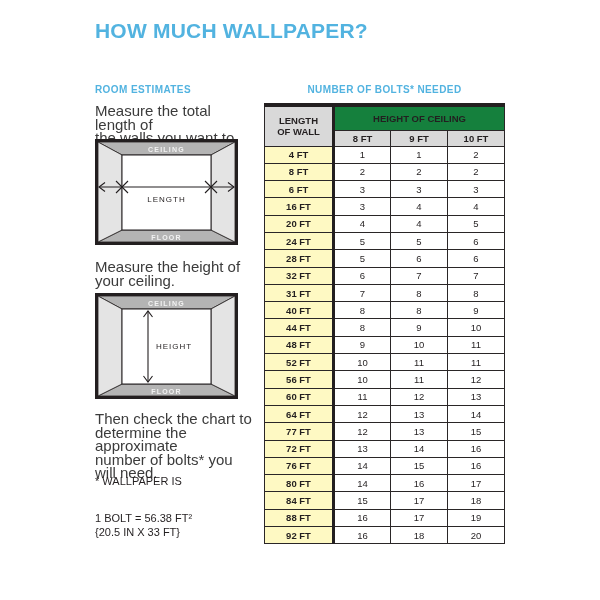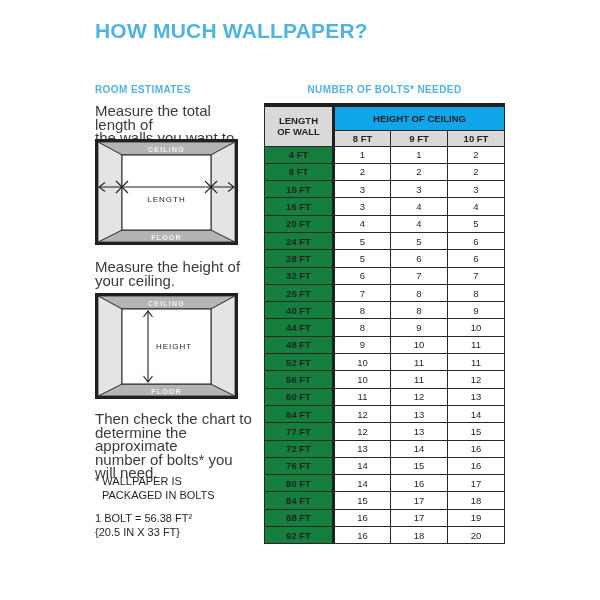--- a/index.html
+++ b/index.html
@@ -81,31 +81,31 @@
   table.bolts col.c-len { width: 69px; }
   table.bolts col.c-ht  { width: 57px; }
   .corner-cell {
     background: #d9d9d9;
     font-weight: bold;
     white-space: pre-line;
     line-height: 11px;
     border-right: 3px solid #231f20 !important;
   }
   .group-header {
-    background: #0ea5e9;
+    background: #15803d;
     font-weight: bold;
     height: 25px;
   }
   .col-header {
     background: #d9d9d9;
     font-weight: bold;
     height: 16px;
   }
   table.bolts tbody th {
-    background: #15803d;
+    background: #fef9c3;
     font-weight: bold;
     border-right: 3px solid #231f20;
     height: 17.3px;
   }
   table.bolts tbody td {
     background: #ffffff;
     font-weight: normal;
   }
 
   
@@ -176,21 +176,20 @@
     </g>
     <text class="svg-dim-label" x="79" y="56" text-anchor="middle">HEIGHT</text>
   </svg>
 
   <p class="abs body-text step3">Then check the chart to
 determine the approximate
 number of bolts* you will need.</p>
 
   <div class="abs note footnote">
     <div>* WALLPAPER IS</div>
-    <div class="indent">PACKAGED IN BOLTS</div>
   </div>
 
   <div class="abs note boltspec">
     <div>1 BOLT = 56.38 FT²</div>
     <div>{20.5 IN X 33 FT}</div>
   </div>
 
   <div class="abs section-title right-col-head">NUMBER OF BOLTS* NEEDED</div>
 
   <div class="abs bolts-table-wrap">
@@ -220,21 +219,21 @@
             <td>1</td>
             <td>2</td>
           </tr>
           <tr>
             <th>8 FT</th>
             <td>2</td>
             <td>2</td>
             <td>2</td>
           </tr>
           <tr>
-            <th>15 FT</th>
+            <th>6 FT</th>
             <td>3</td>
             <td>3</td>
             <td>3</td>
           </tr>
           <tr>
             <th>16 FT</th>
             <td>3</td>
             <td>4</td>
             <td>4</td>
           </tr>
@@ -256,21 +255,21 @@
             <td>6</td>
             <td>6</td>
           </tr>
           <tr>
             <th>32 FT</th>
             <td>6</td>
             <td>7</td>
             <td>7</td>
           </tr>
           <tr>
-            <th>25 FT</th>
+            <th>31 FT</th>
             <td>7</td>
             <td>8</td>
             <td>8</td>
           </tr>
           <tr>
             <th>40 FT</th>
             <td>8</td>
             <td>8</td>
             <td>9</td>
           </tr>

